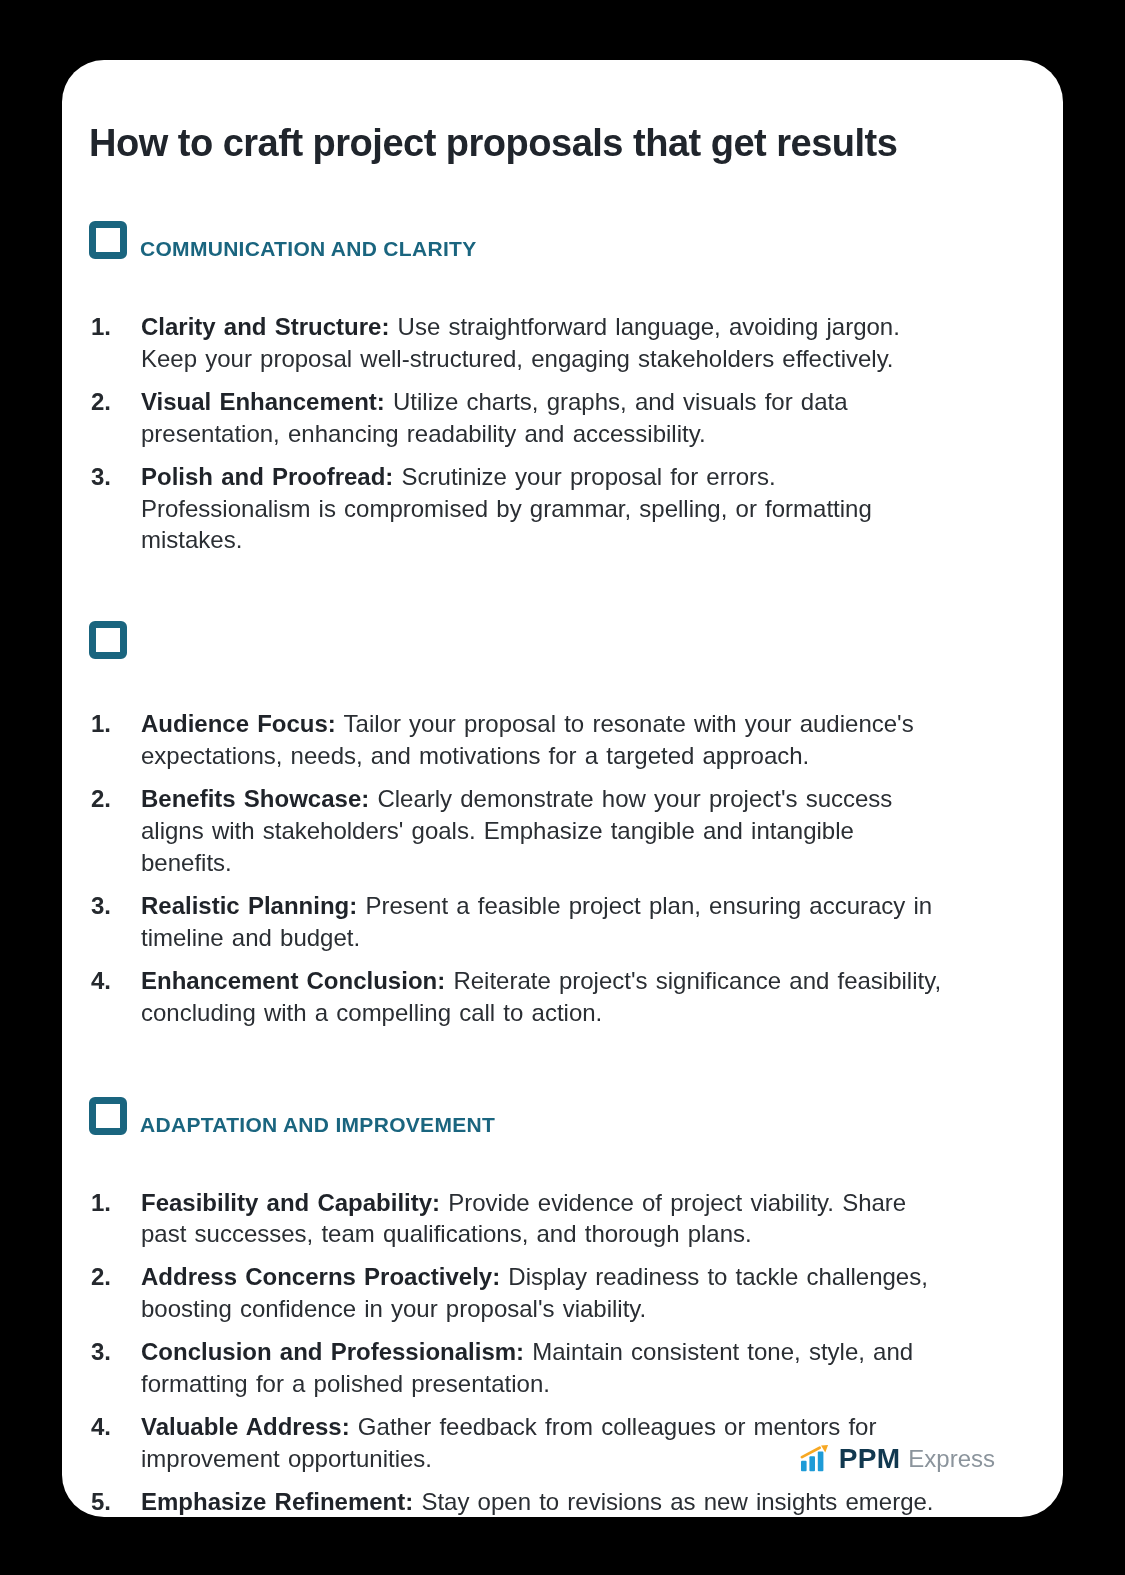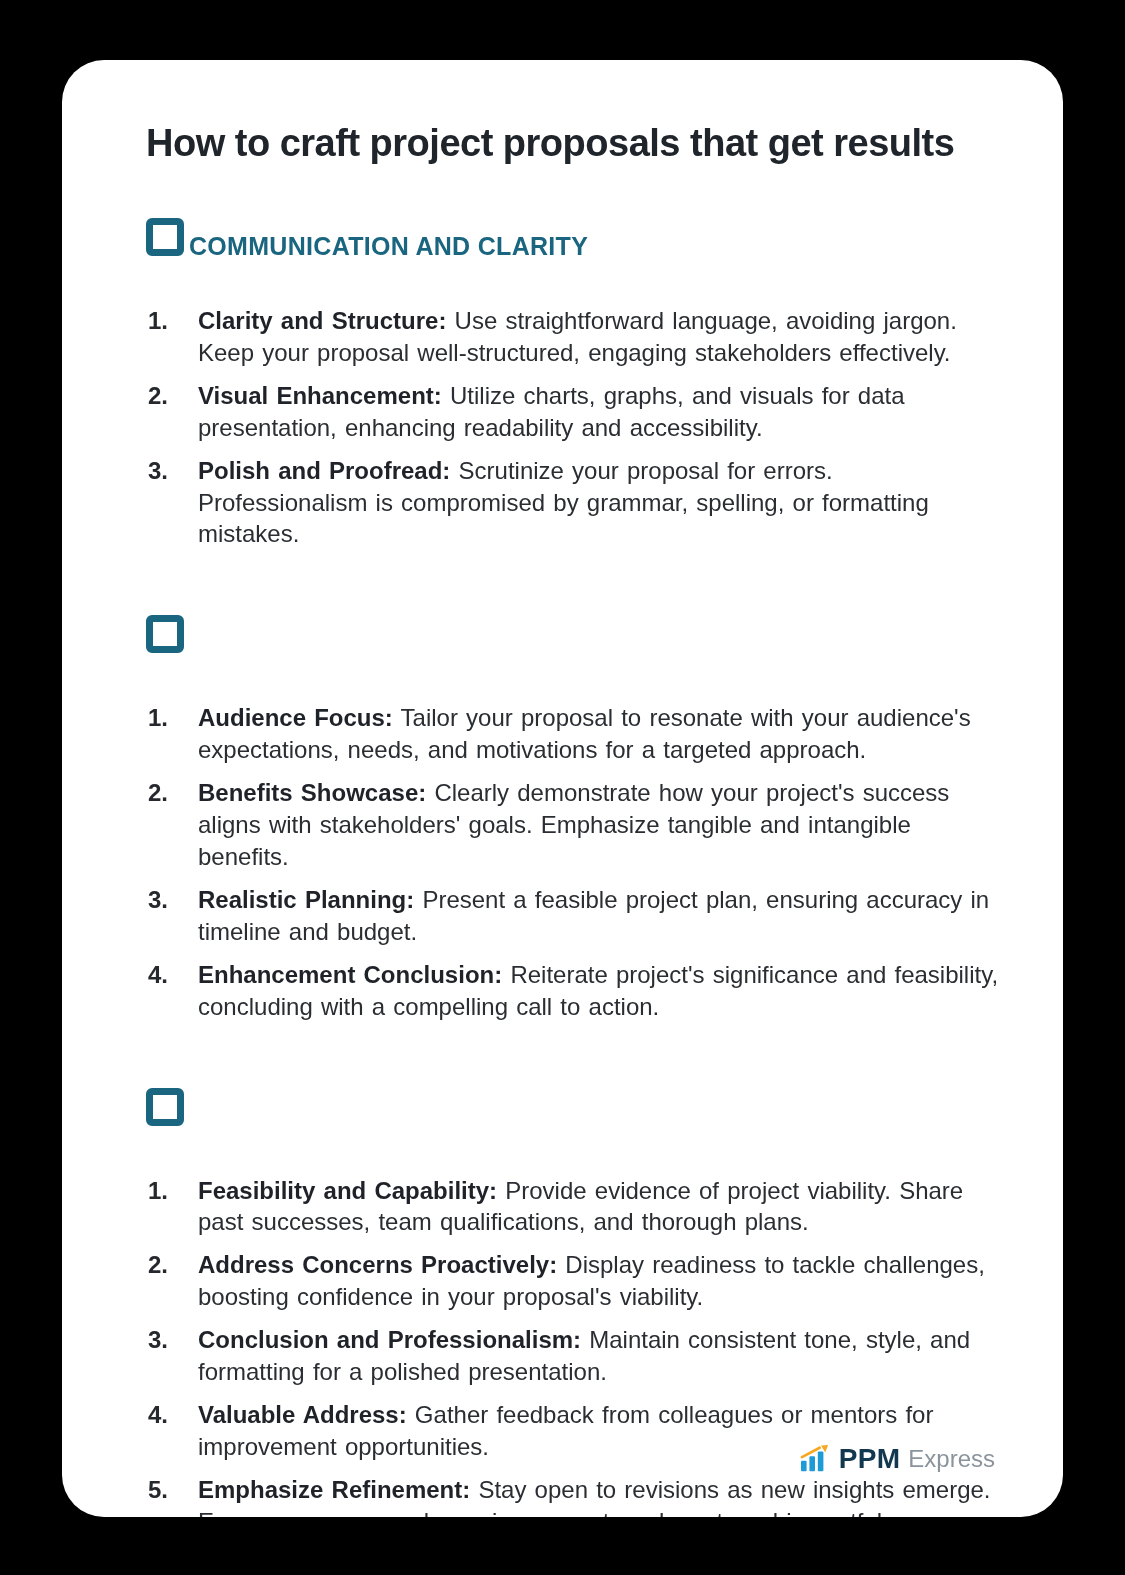--- a/index.html
+++ b/index.html
@@ -15,21 +15,21 @@
   }
   .card {
     position: absolute;
     left: 62px;
     top: 60px;
     right: 62px;
     bottom: 58px;
     background: #ffffff;
     border-radius: 42px;
     box-sizing: border-box;
-    padding: 52px 64px 0 84px;
+    padding: 52px 64px 0 27px;
     overflow: hidden;
   }
   .page-title {
     font-size: 38px;
     font-weight: 700;
     color: #20252c;
     letter-spacing: -0.5px;
     white-space: nowrap;
     margin: 10px 0 0 0;
   }
@@ -50,25 +50,25 @@
     height: 24px;
     border: 7px solid #1a657f;
     border-radius: 6px;
     margin-right: 3px;
     position: relative;
     top: -9px;
     flex: 0 0 auto;
     background: #ffffff;
   }
   .heading-text {
-    font-size: 25px;
+    font-size: 21px;
     font-weight: 700;
     color: #1a657f;
     letter-spacing: 0.3px;
-    margin: 2px;
+    margin: 10px;
   }
   .items {
     margin-left: 2px;
   }
   .item {
     display: grid;
     grid-template-columns: 50px 1fr;
     margin-bottom: 11px;
   }
   .item-num {
@@ -161,20 +161,21 @@
           </div>
           <div class="item">
             <div class="item-num">4.</div>
             <div class="item-text"><strong>Enhancement Conclusion:</strong> <span>Reiterate project's significance and feasibility, concluding with a compelling call to action.</span></div>
           </div>
         </div>
       </section>
       <section class="section">
         <div class="section-heading">
           <span class="checkbox-icon"></span>
+          <h2 class="heading-text">ADAPTATION AND IMPROVEMENT</h2>
         </div>
         <div class="items">
           <div class="item">
             <div class="item-num">1.</div>
             <div class="item-text"><strong>Feasibility and Capability:</strong> <span>Provide evidence of project viability. Share past successes, team qualifications, and thorough plans.</span></div>
           </div>
           <div class="item">
             <div class="item-num">2.</div>
             <div class="item-text"><strong>Address Concerns Proactively:</strong> <span>Display readiness to tackle challenges, boosting confidence in your proposal's viability.</span></div>
           </div>

